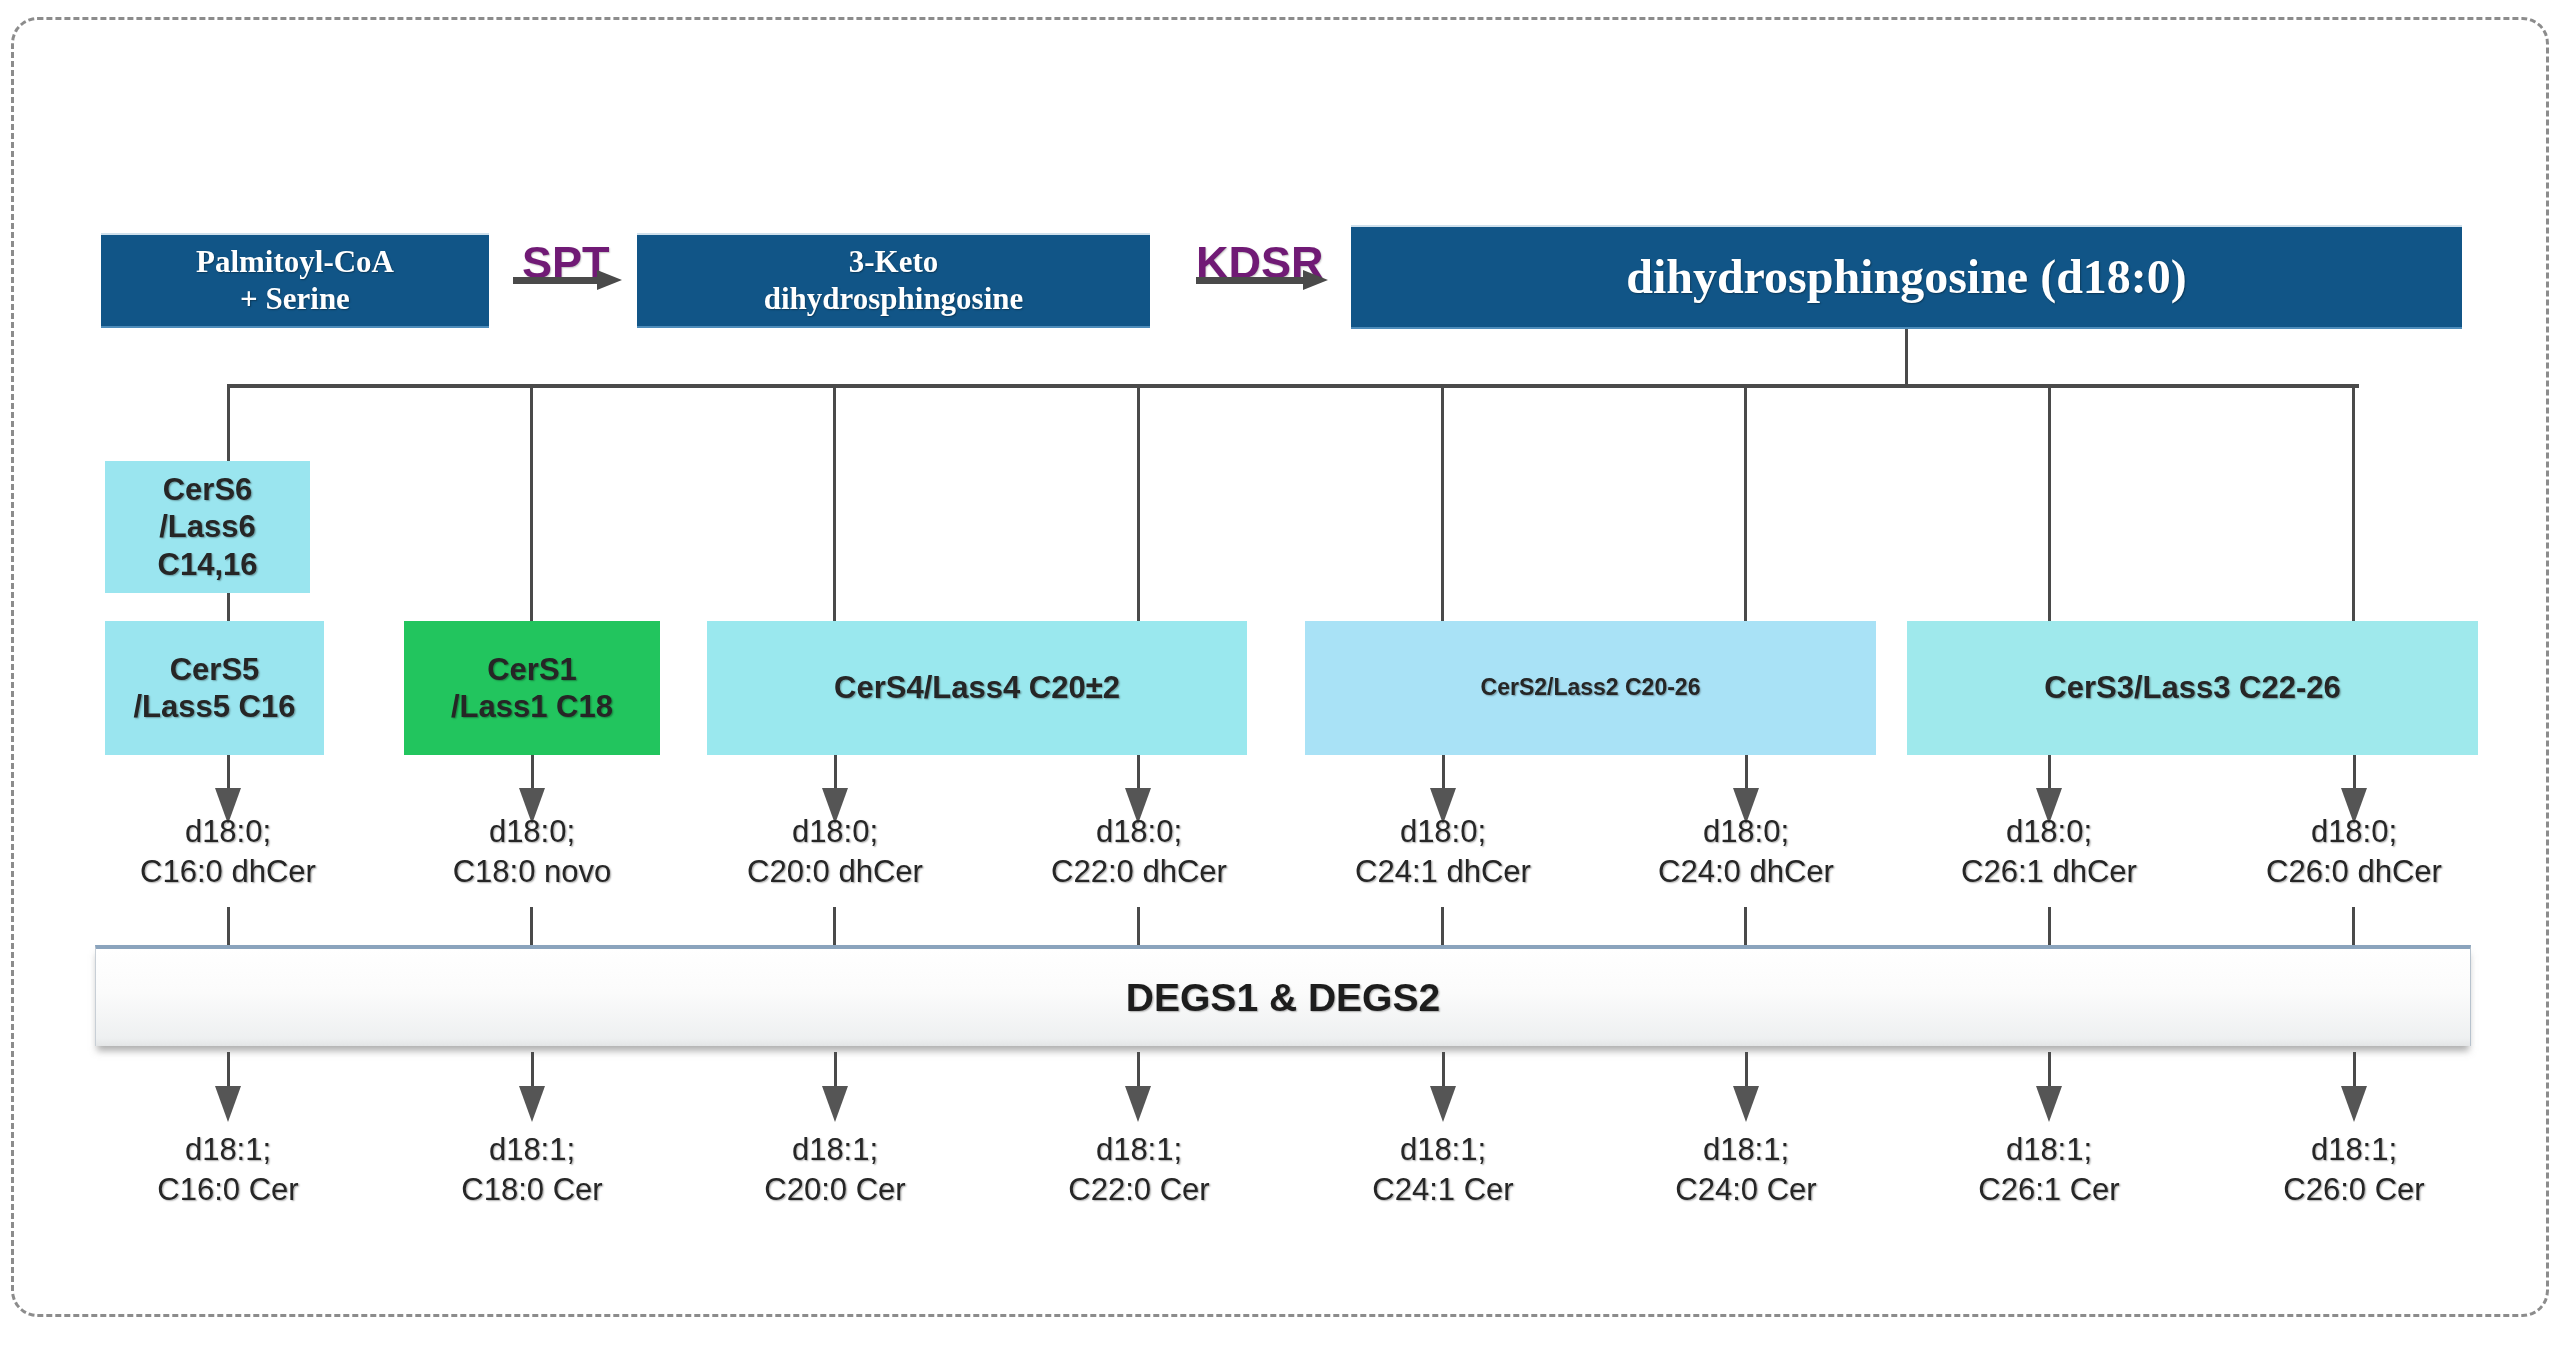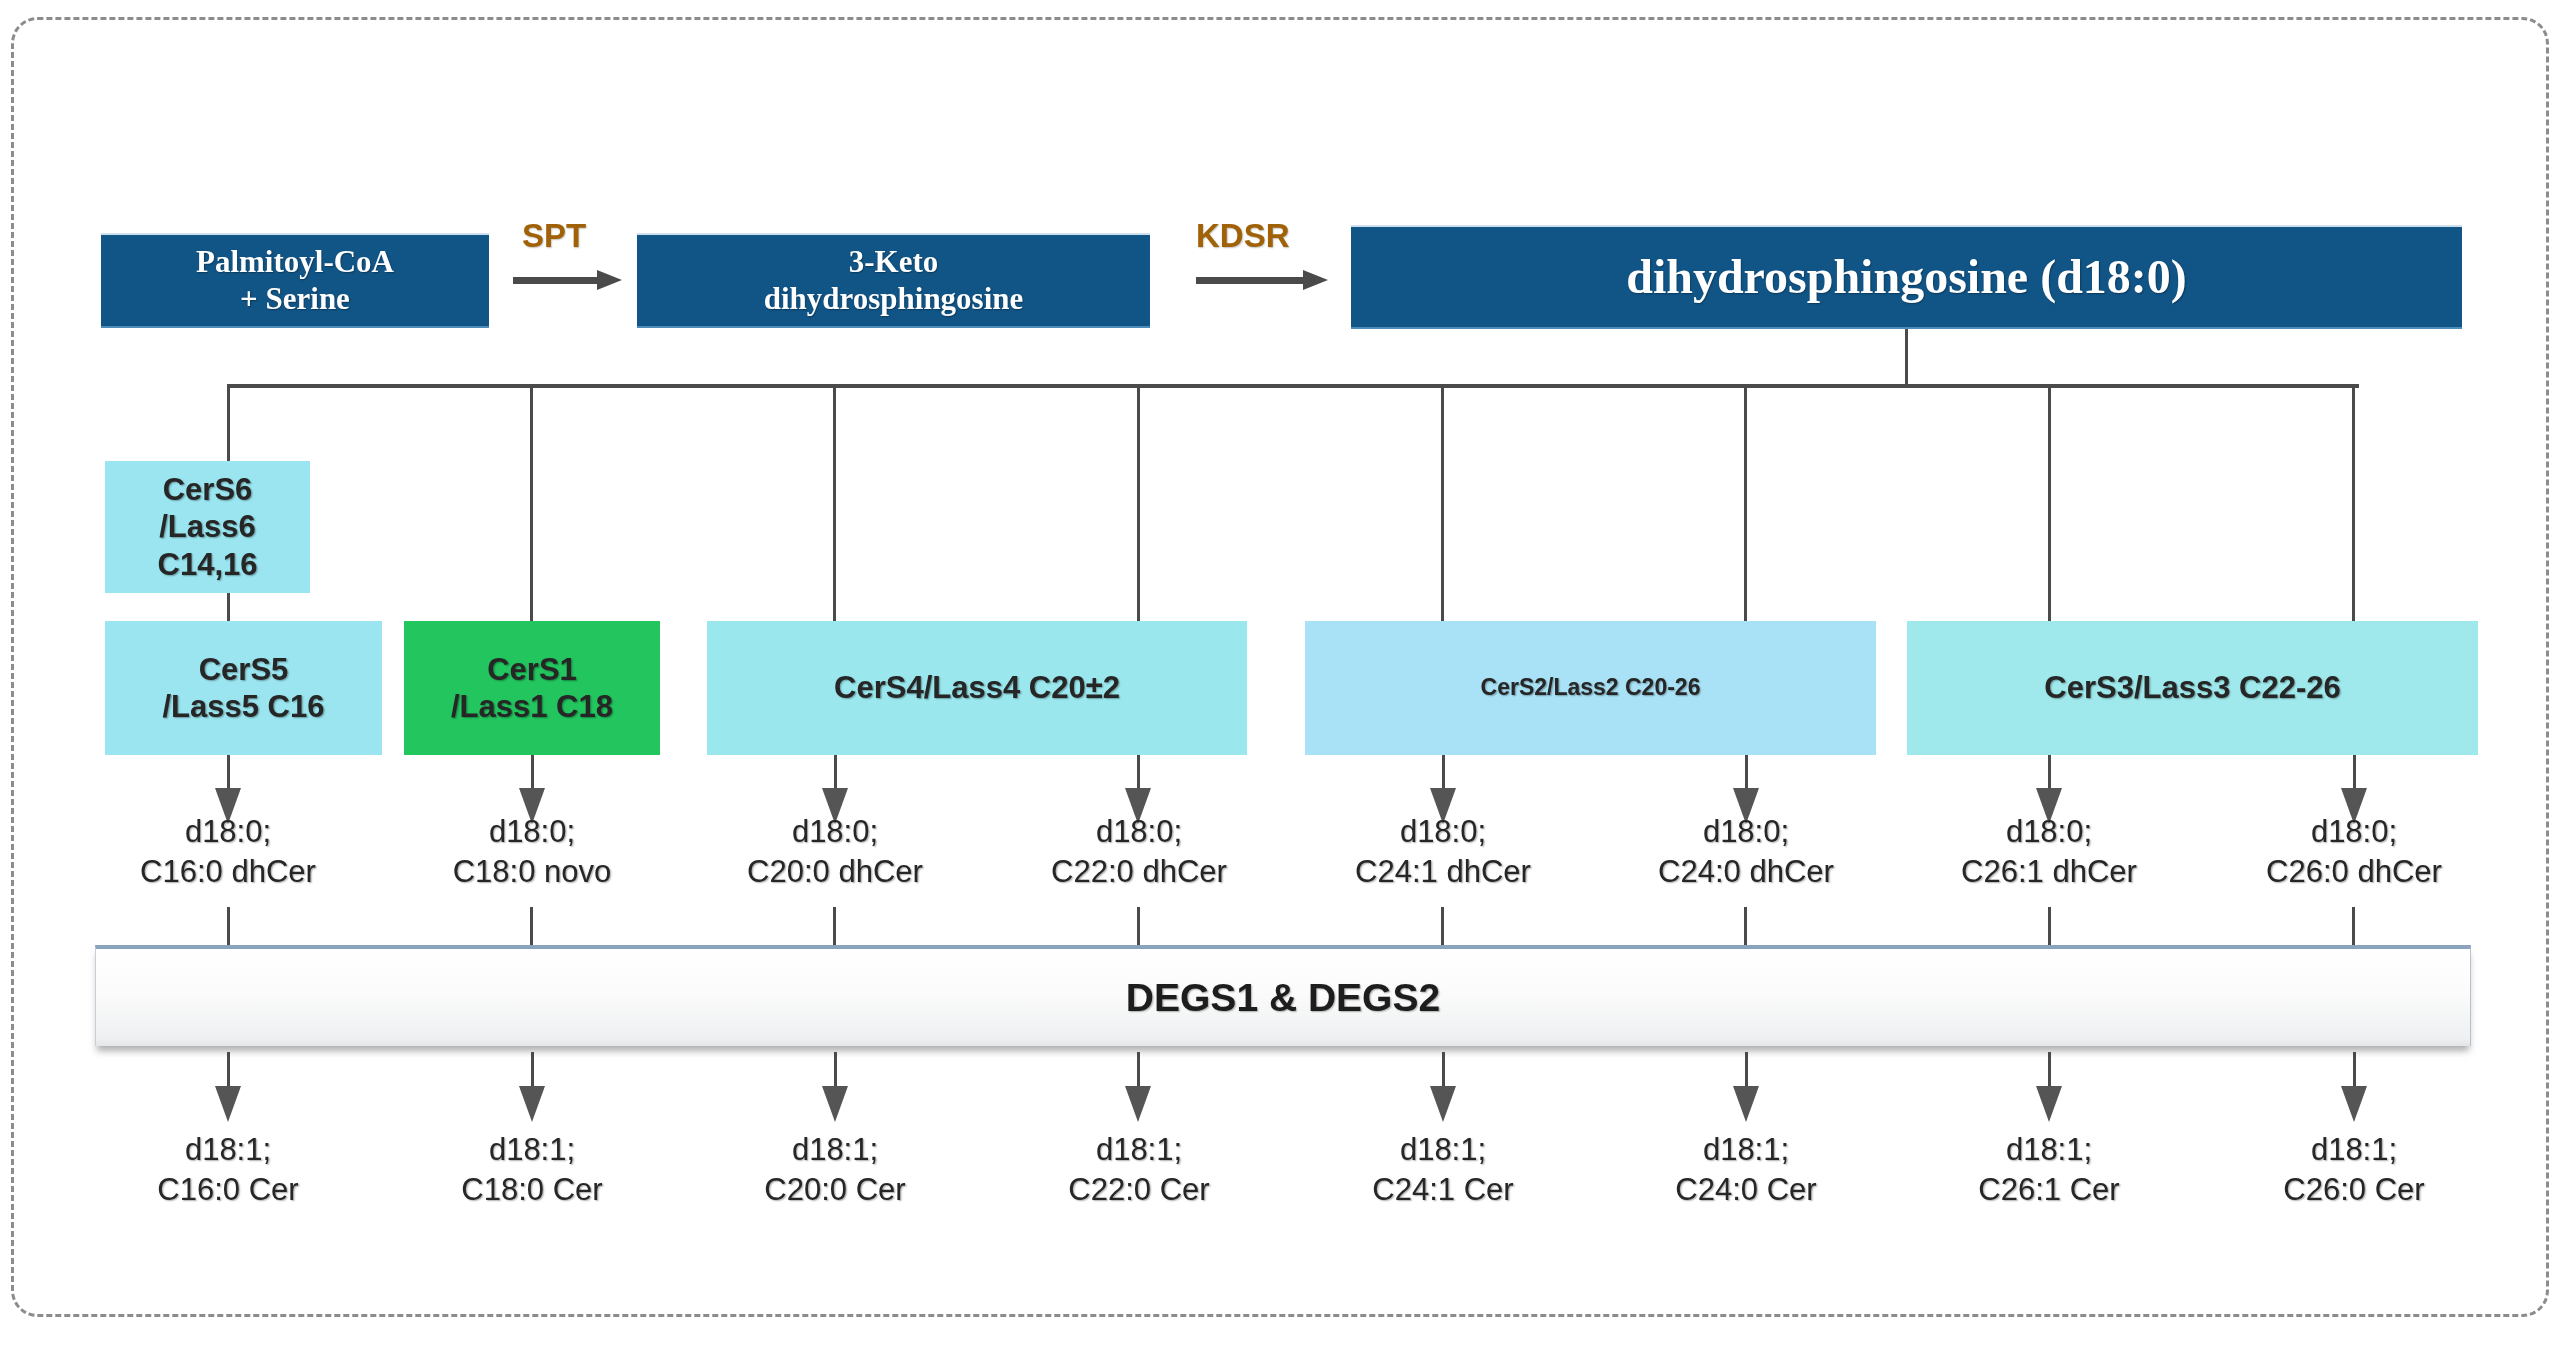--- a/index.html
+++ b/index.html
@@ -64,25 +64,26 @@
     line-height: 1.17;
     text-shadow: 0.8px 0.8px 1.6px rgba(0,0,0,0.35);
     font-family: Liberation Serif, serif;
   }
   #box-palmitoyl { left: 101px; top: 233px;  width: 388px;  height: 95px; font-size: 31px; }
   #box-keto      { left: 637px; top: 233px;  width: 513px;  height: 95px; font-size: 31px; }
   #box-dhsph     { left: 1351px; top: 225px; width: 1111px; height: 104px; font-size: 48px; }
   
   .enz-label {
     position: absolute;
-    font-size: 33px;
+    font-size: 45px;
     font-weight: bold;
-    color: #a16207;
+    color: #701a75;
     text-shadow: 0.8px 0.8px 1.6px rgba(0,0,0,0.25);
     white-space: nowrap;
+    margin-top: 20px;
   }
   #enz-spt  { left: 522px;  top: 217px; }
   #enz-kdsr { left: 1196px; top: 217px; }
   
   .h-arrow {
     position: absolute;
     height: 20px;
   }
   #harrow-1 { left: 513px;  top: 270px; width: 109px; }
   #harrow-2 { left: 1196px; top: 270px; width: 132px; }
@@ -119,21 +120,21 @@
     align-items: center;
     justify-content: center;
     text-align: center;
     color: #262626;
     font-weight: bold;
     line-height: 1.2;
     text-shadow: 1.2px 1.2px 1.6px rgba(0,0,0,0.32);
     box-sizing: border-box;
   }
   #cers6 { left: 105px;  top: 461px; width: 205px;  height: 132px; background: #9ae5ef; font-size: 31px; }
-  #cers5 { left: 105px;  top: 621px; width: 277px;  height: 134px; background: #9ae5ef; font-size: 31px; }
+  #cers5 { left: 105px;  top: 621px; width: 219px;  height: 134px; background: #9ae5ef; font-size: 31px; }
   #cers1 { left: 404px;  top: 621px; width: 256px;  height: 134px; background: #a7e3f5; font-size: 31px; }
   #cers4 { left: 707px;  top: 621px; width: 540px;  height: 134px; background: #9ae8ee; font-size: 31px; }
   #cers2 { left: 1305px; top: 621px; width: 571px;  height: 134px; background: #a9e2f6; font-size: 23px; }
   #cers3 { left: 1907px; top: 621px; width: 571px;  height: 134px; background: #9fe9ec; font-size: 31px; }
   
   .d-arrow {
     position: absolute;
     width: 26.4px;
   }
   .d-arrow .shaft {

